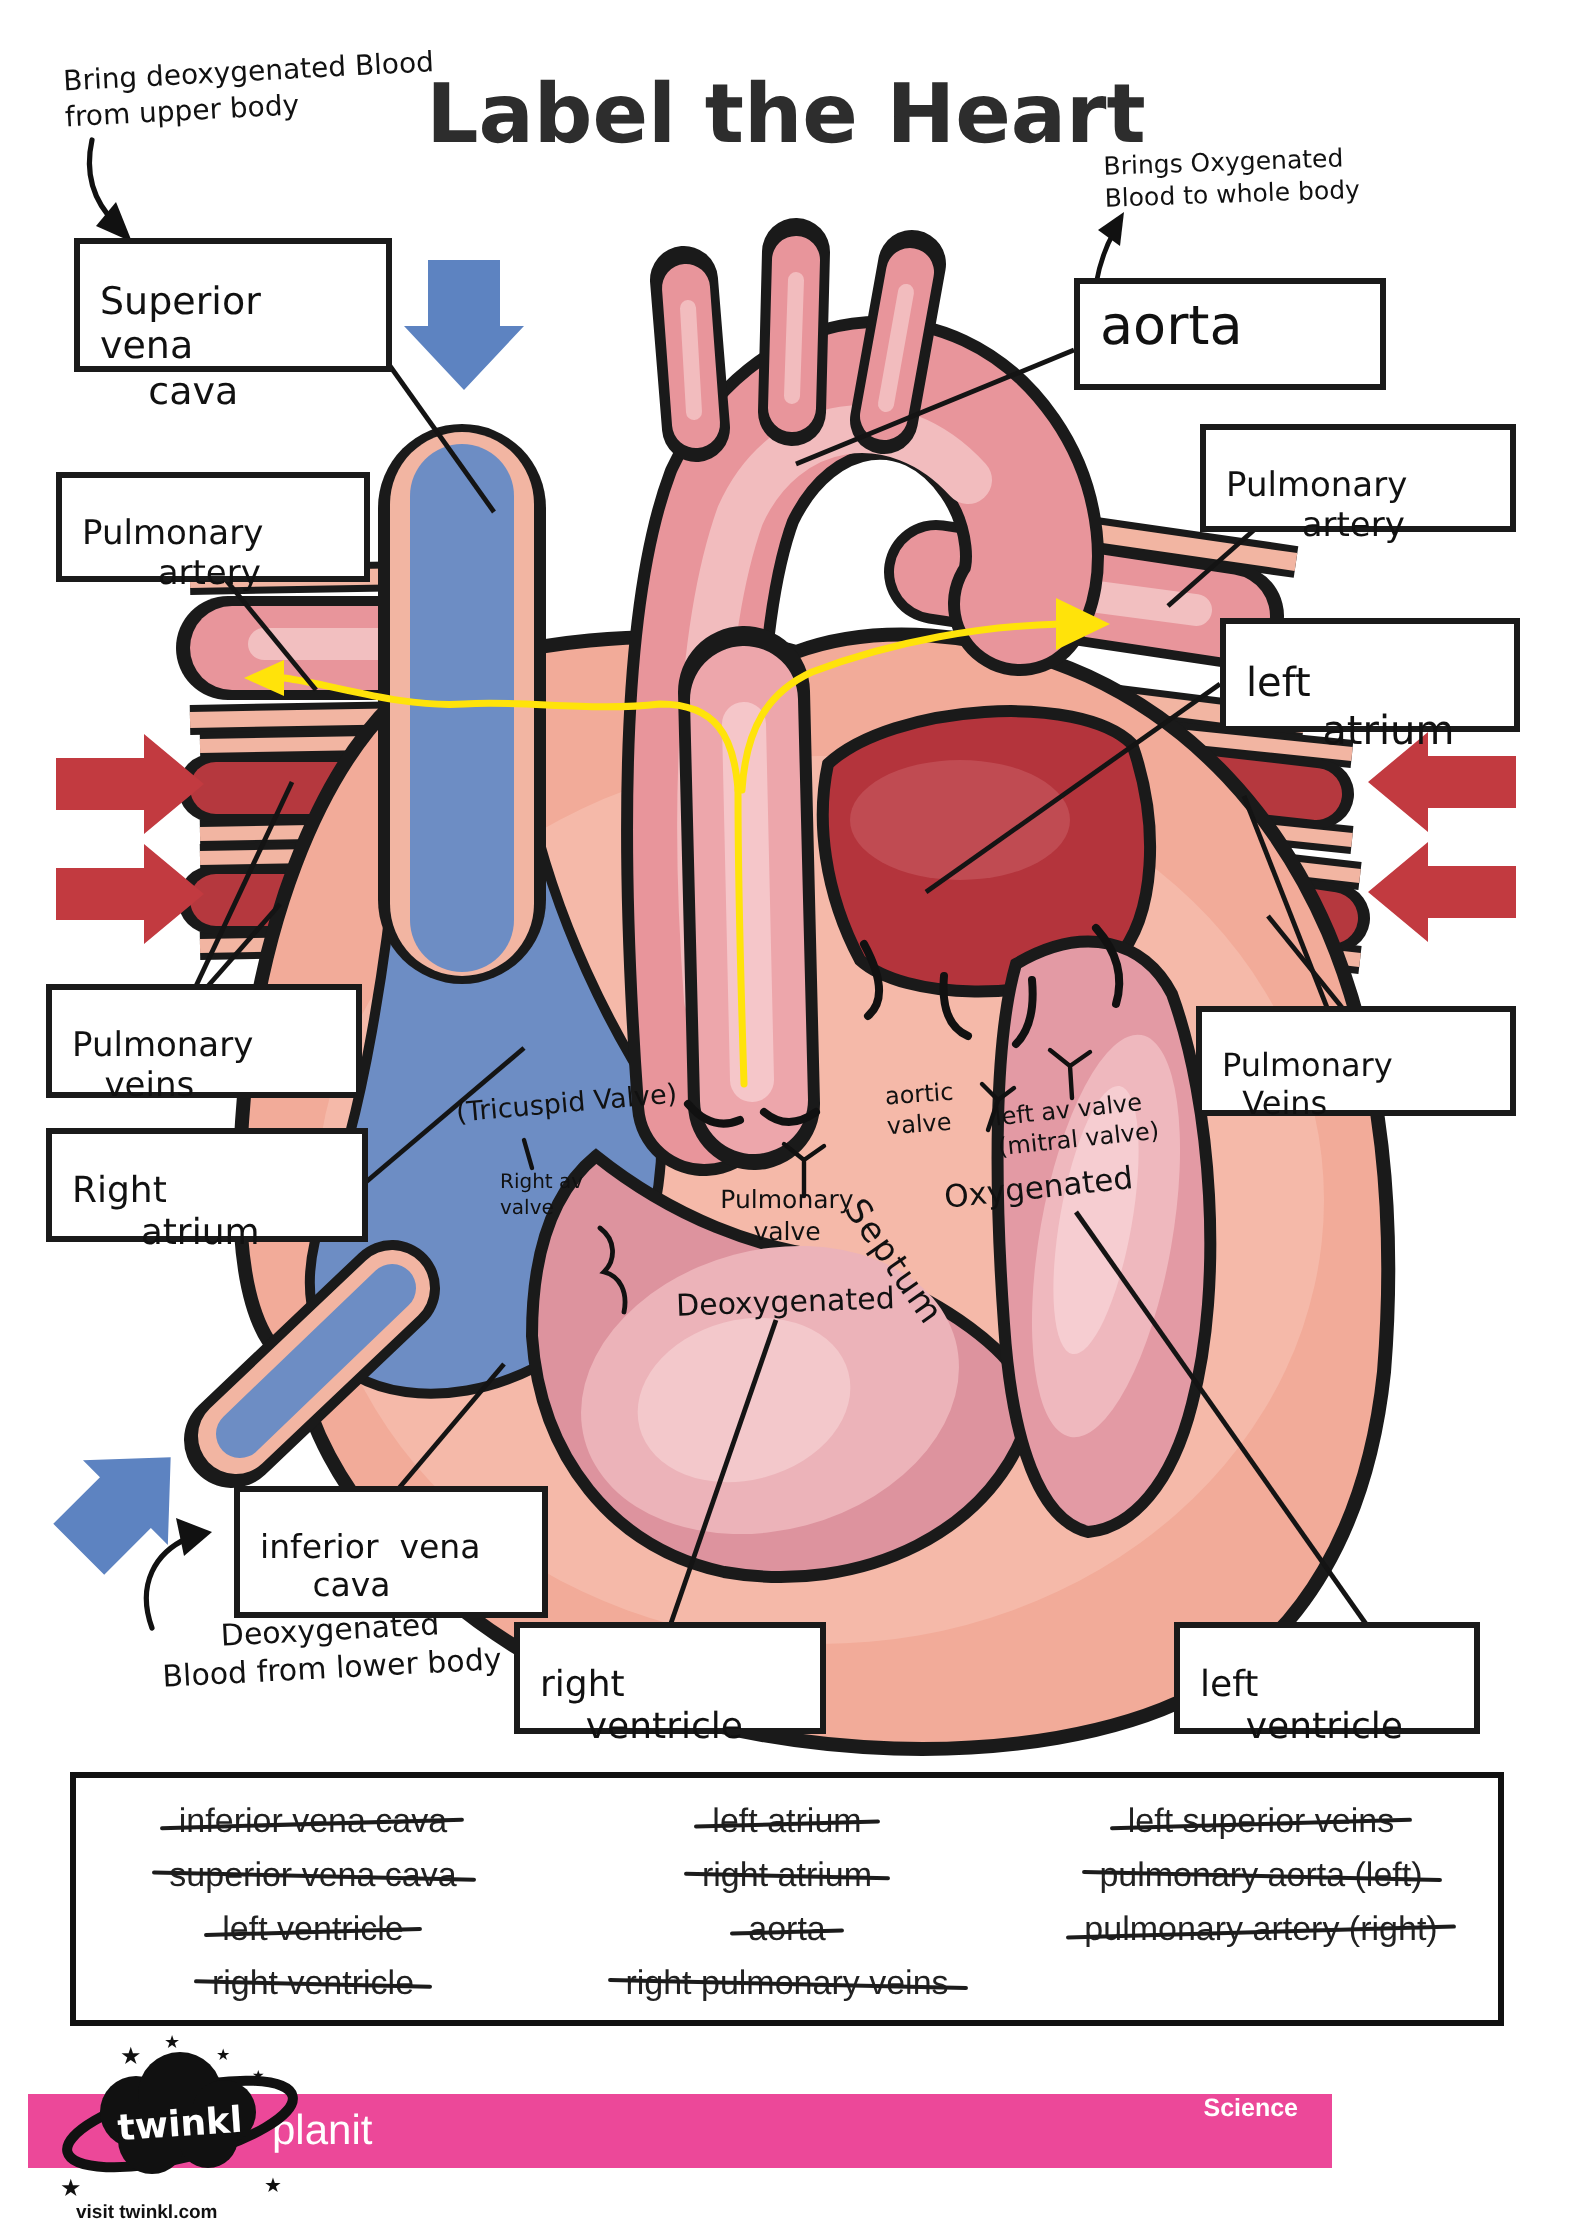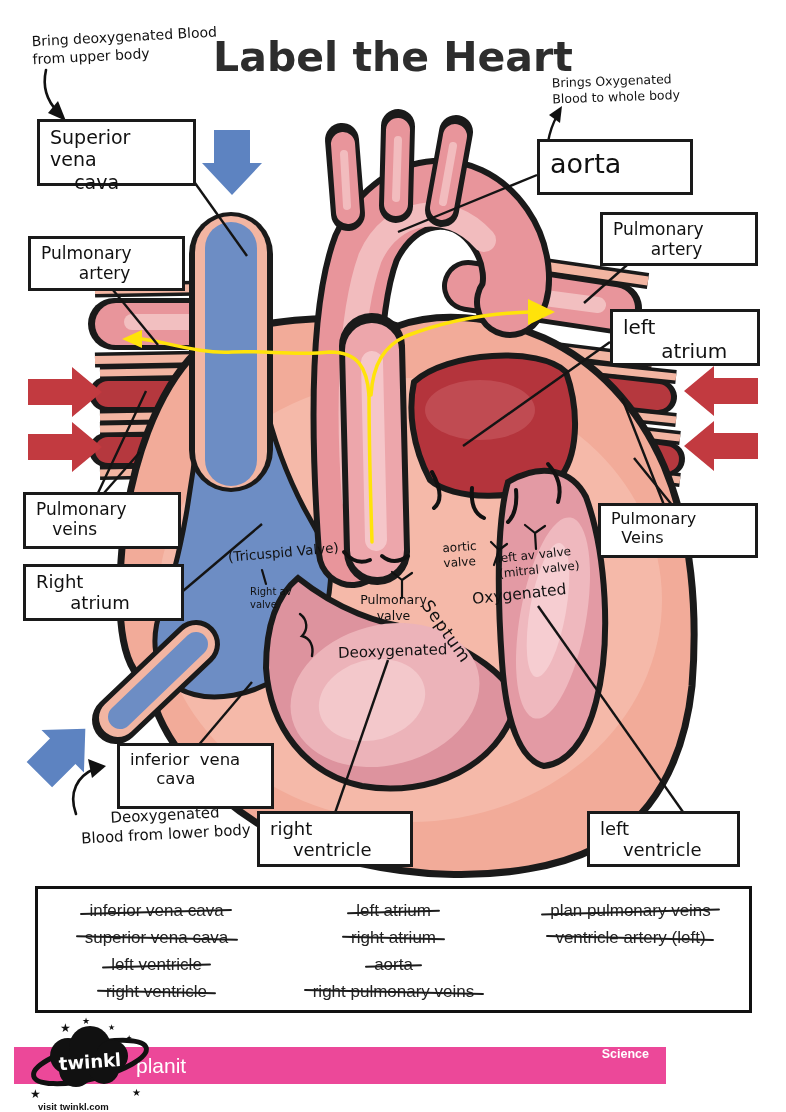--- a/index.html
+++ b/index.html
@@ -8,21 +8,21 @@
   svg.diagram{position:absolute;left:0;top:0;z-index:1;}
   .overlay{position:absolute;z-index:2;}
   #page-title{left:0;top:33px;width:786px;text-align:center;
     font-family:"DejaVu Sans",sans-serif;font-weight:bold;font-size:41px;color:#2d2d2d;letter-spacing:0;}
   .hw{font-family:"DejaVu Sans",sans-serif;color:#111;line-height:1.25;}
   .note{white-space:pre-line;}
   #note-upper{left:32px;top:28px;width:200px;font-size:14px;transform:rotate(-3deg);}
   #note-whole{left:552px;top:72px;width:195px;font-size:12.5px;transform:rotate(-2deg);}
   #note-lower{left:58px;top:806px;width:215px;font-size:15px;transform:rotate(-3deg);text-align:center;}
   .label-box{position:absolute;z-index:2;background:#fff;border:3px solid #1a1a1a;
-    box-sizing:border-box;padding:4px 10px;font-size:19px;line-height:1.18;
+    box-sizing:border-box;padding:18px 10px;font-size:19px;line-height:1.18;
     white-space:pre-wrap;font-family:"DejaVu Sans",sans-serif;color:#111;}
   #box-svc{left:37px;top:119px;width:159px;height:67px;}
   #box-aorta{left:537px;top:139px;width:156px;height:56px;font-size:27px;padding-top:6px;}
   #box-pa-left{left:28px;top:236px;width:157px;height:55px;font-size:17px;}
   #box-pa-right{left:600px;top:212px;width:158px;height:54px;font-size:17px;}
   #box-left-atrium{left:610px;top:309px;width:150px;height:57px;font-size:20px;}
   #box-pv-left{left:23px;top:492px;width:158px;height:57px;font-size:17px;}
   #box-pv-right{left:598px;top:503px;width:160px;height:55px;font-size:16px;}
   #box-right-atrium{left:23px;top:564px;width:161px;height:57px;font-size:18px;}
   #box-ivc{left:117px;top:743px;width:157px;height:66px;font-size:16.5px;}
@@ -293,22 +293,23 @@
       <span class="wb-item">left ventricle</span>
       <span class="wb-item">right ventricle</span>
     </div>
     <div class="wb-col">
       <span class="wb-item">left atrium</span>
       <span class="wb-item">right atrium</span>
       <span class="wb-item">aorta</span>
       <span class="wb-item">right pulmonary veins</span>
     </div>
     <div class="wb-col">
-      <span class="wb-item">plan pulmonary veins</span>
-      <span class="wb-item">ventricle artery (left)</span>
+      <span class="wb-item">left superior veins</span>
+      <span class="wb-item">pulmonary aorta (left)</span>
+      <span class="wb-item">pulmonary artery (right)</span>
     </div>
   </div>
 
   <div class="overlay" id="footer-bar">
     <div id="planit">
       <span class="bold">plan</span>
         <span>it</span>
     </div>
     <div id="breadcrumb">
       <span class="bold">Science</span>

